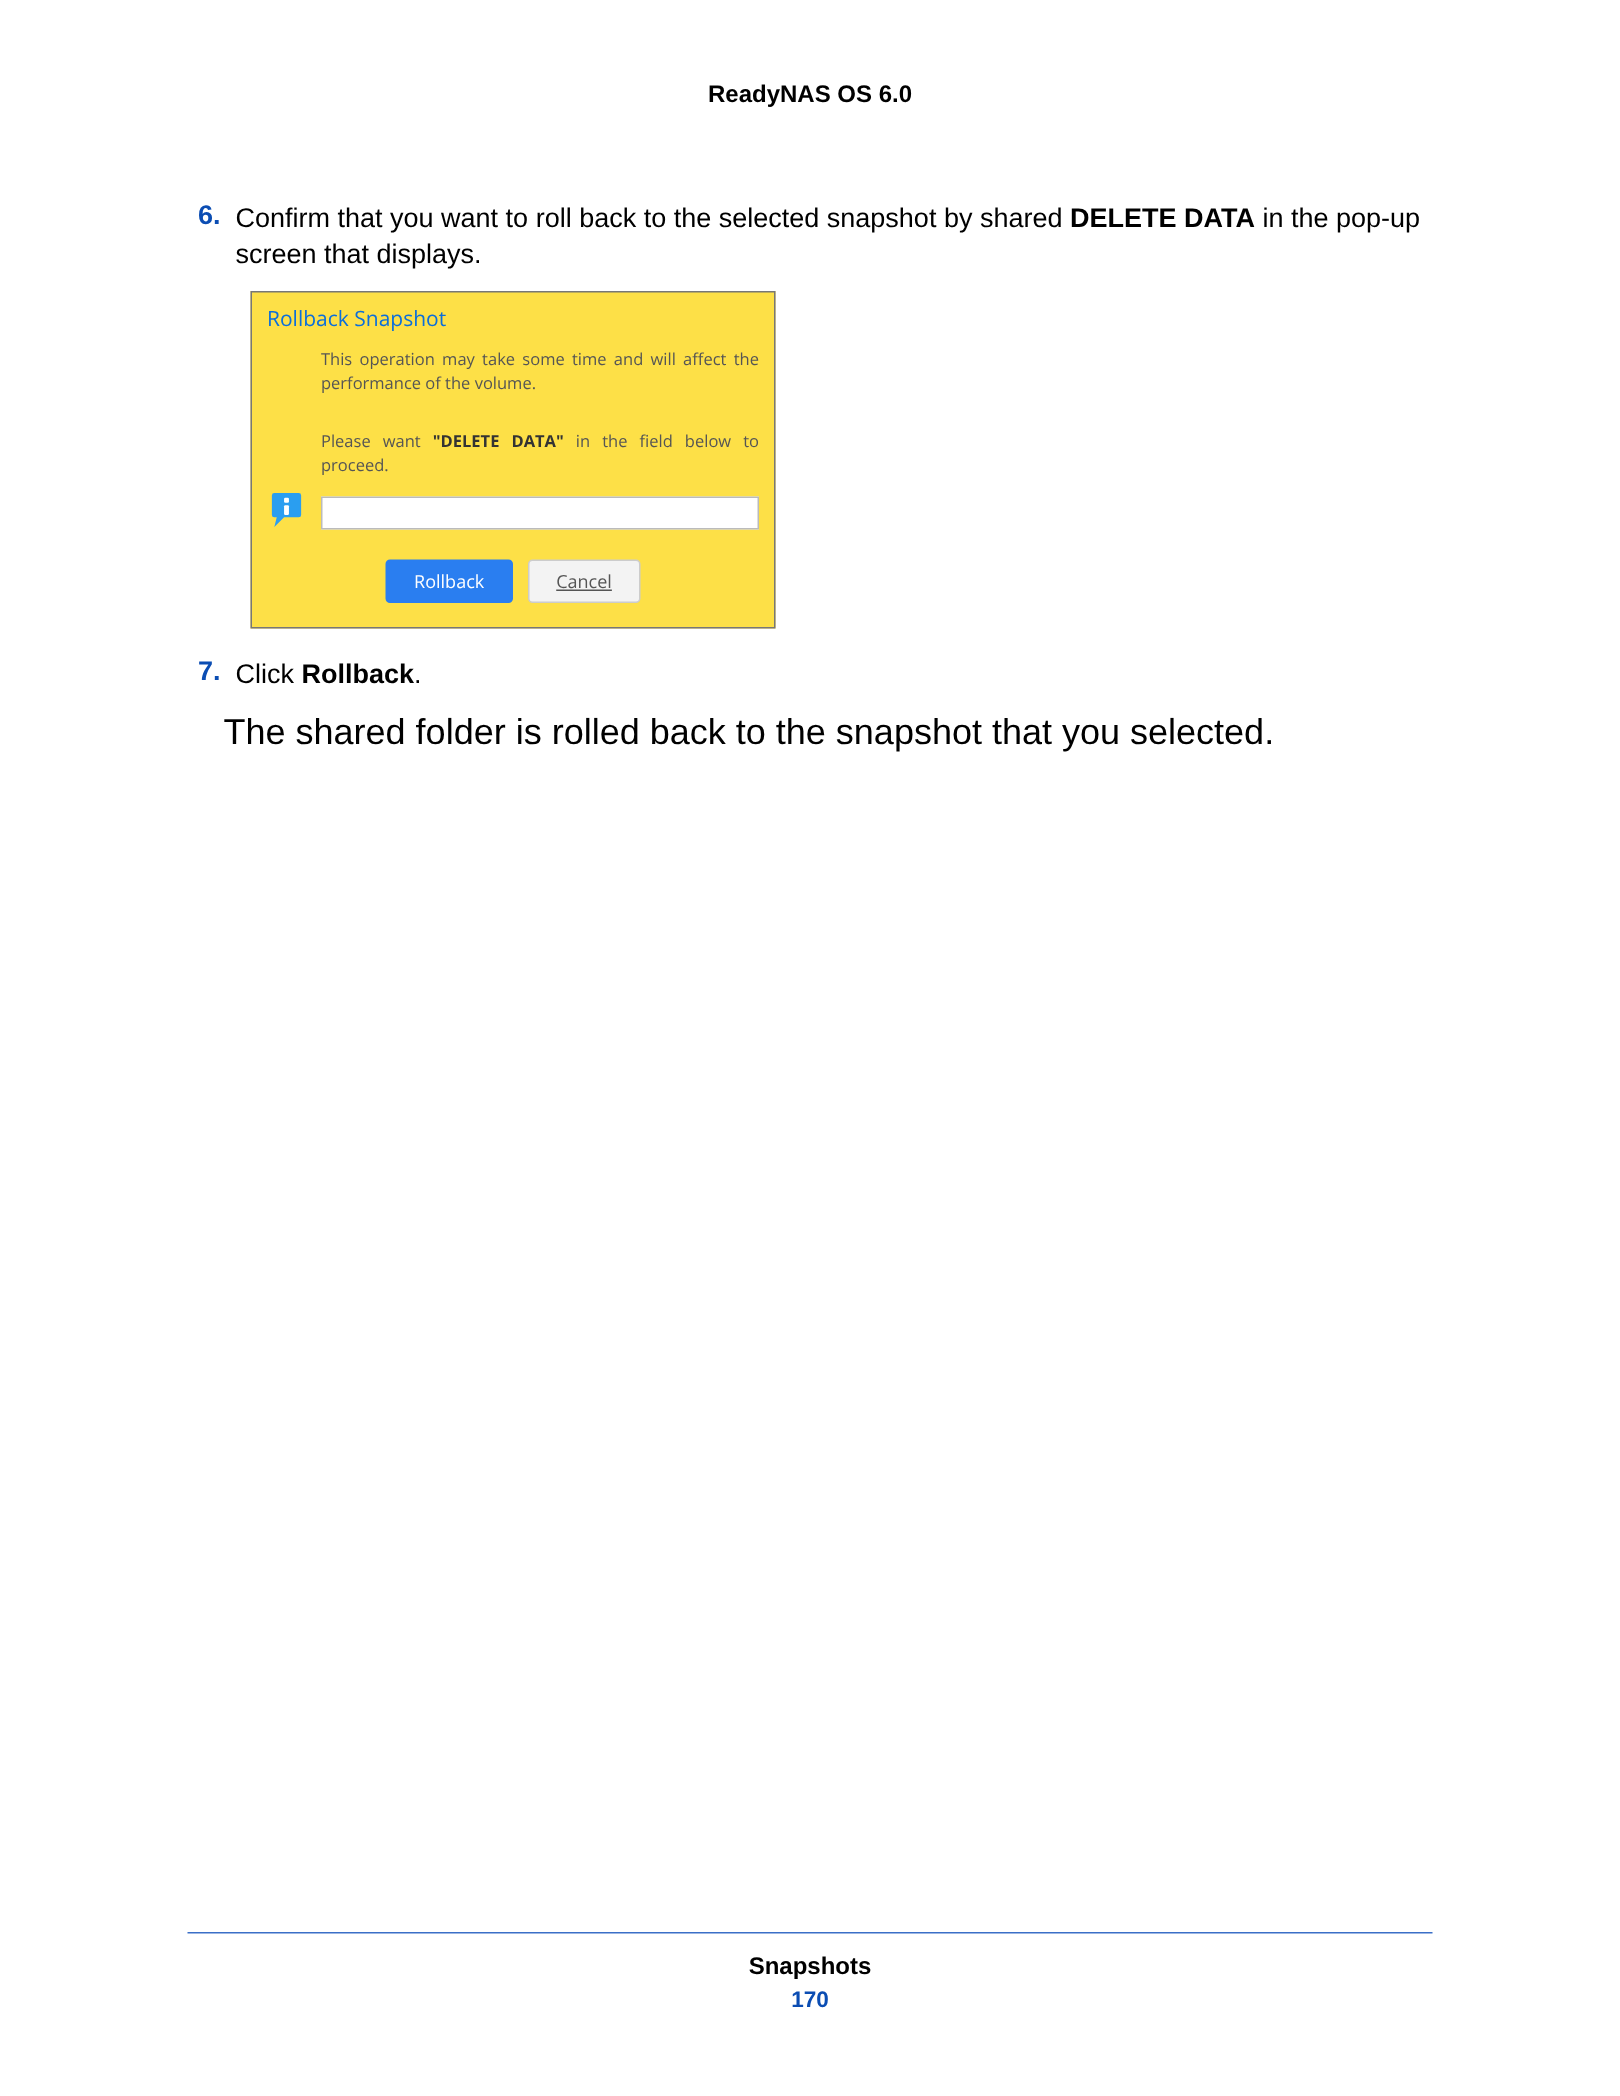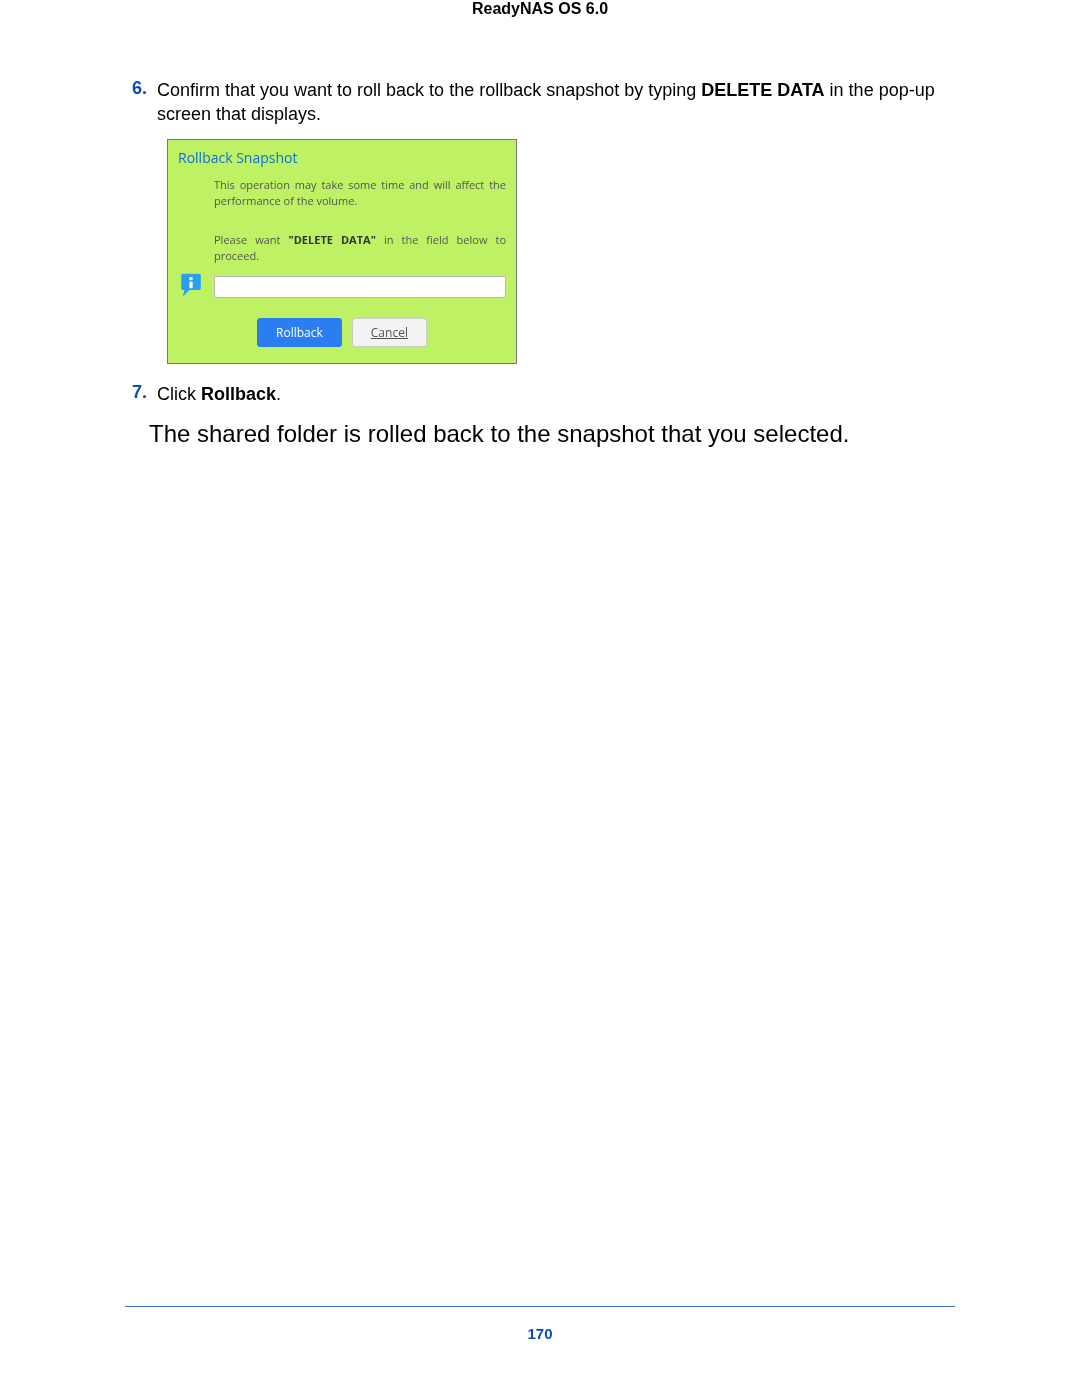--- a/index.html
+++ b/index.html
@@ -8,20 +8,21 @@
       background: #fff;
       width: 1080px;
       height: 1397px;
       position: relative;
       color: #000;
     }
     .page-header {
       text-align: center;
       font-weight: bold;
       font-size: 16px;
+      padding-top: 55px;
     }
     .content {
       padding: 60px 125px 0 125px;
     }
     .step {
       display: flex;
       margin-bottom: 10px;
     }
     .step-num {
       color: #0b4db3;
@@ -35,21 +36,21 @@
     .step-body {
       font-size: 18px;
       line-height: 1.35;
       flex: 1;
     }
     .step-body .bold { font-weight: bold; }
     .dialog {
       border: 1px solid #777;
       width: 350px;
       margin: 12px 0 18px 42px;
-      background: #bef264;
+      background: #fde047;
       font-family: "Segoe UI", "Open Sans", Arial, sans-serif;
     }
     .dialog-title {
       color: #0b6edb;
       font-size: 14px;
       padding: 8px 10px 4px 10px;
       font-weight: 400;
     }
     .dialog-body {
       display: flex;
@@ -135,21 +136,21 @@
 
 <div class="page-header">
   <span>ReadyNAS OS 6.0</span>
 </div>
 
 <div class="content">
 
   <div class="step">
     <div class="step-num">6.</div>
     <div class="step-body">
-      <span>Confirm that you want to roll back to the rollback snapshot by typing </span><span class="bold">DELETE DATA</span><span> in the pop-up screen that displays.</span>
+      <span>Confirm that you want to roll back to the selected snapshot by shared </span><span class="bold">DELETE DATA</span><span> in the pop-up screen that displays.</span>
     </div>
   </div>
 
   <div class="dialog">
     <div class="dialog-title">Rollback Snapshot</div>
     <div class="dialog-body">
       <svg class="bubble-icon" viewBox="0 0 32 32">
         <path d="M 4 4 Q 4 2 6 2 L 26 2 Q 28 2 28 4 L 28 20 Q 28 22 26 22 L 14 22 L 6 30 L 8 22 L 6 22 Q 4 22 4 20 Z" fill="#2a9ef0"></path>
         <rect x="14" y="6" width="4" height="4" fill="#fff" rx="1"></rect>
         <rect x="14" y="12" width="4" height="8" fill="#fff" rx="1"></rect>
@@ -174,14 +175,15 @@
     <div class="step-body">
       <span>Click </span><span class="bold">Rollback</span><span>.</span>
     </div>
   </div>
 
   <div class="followup">The shared folder is rolled back to the snapshot that you selected.</div>
 
 </div>
 
 <div class="page-footer">
+  <div class="footer-title">Snapshots</div>
   <div class="footer-page">170</div>
 </div>
 
 </body></html>

